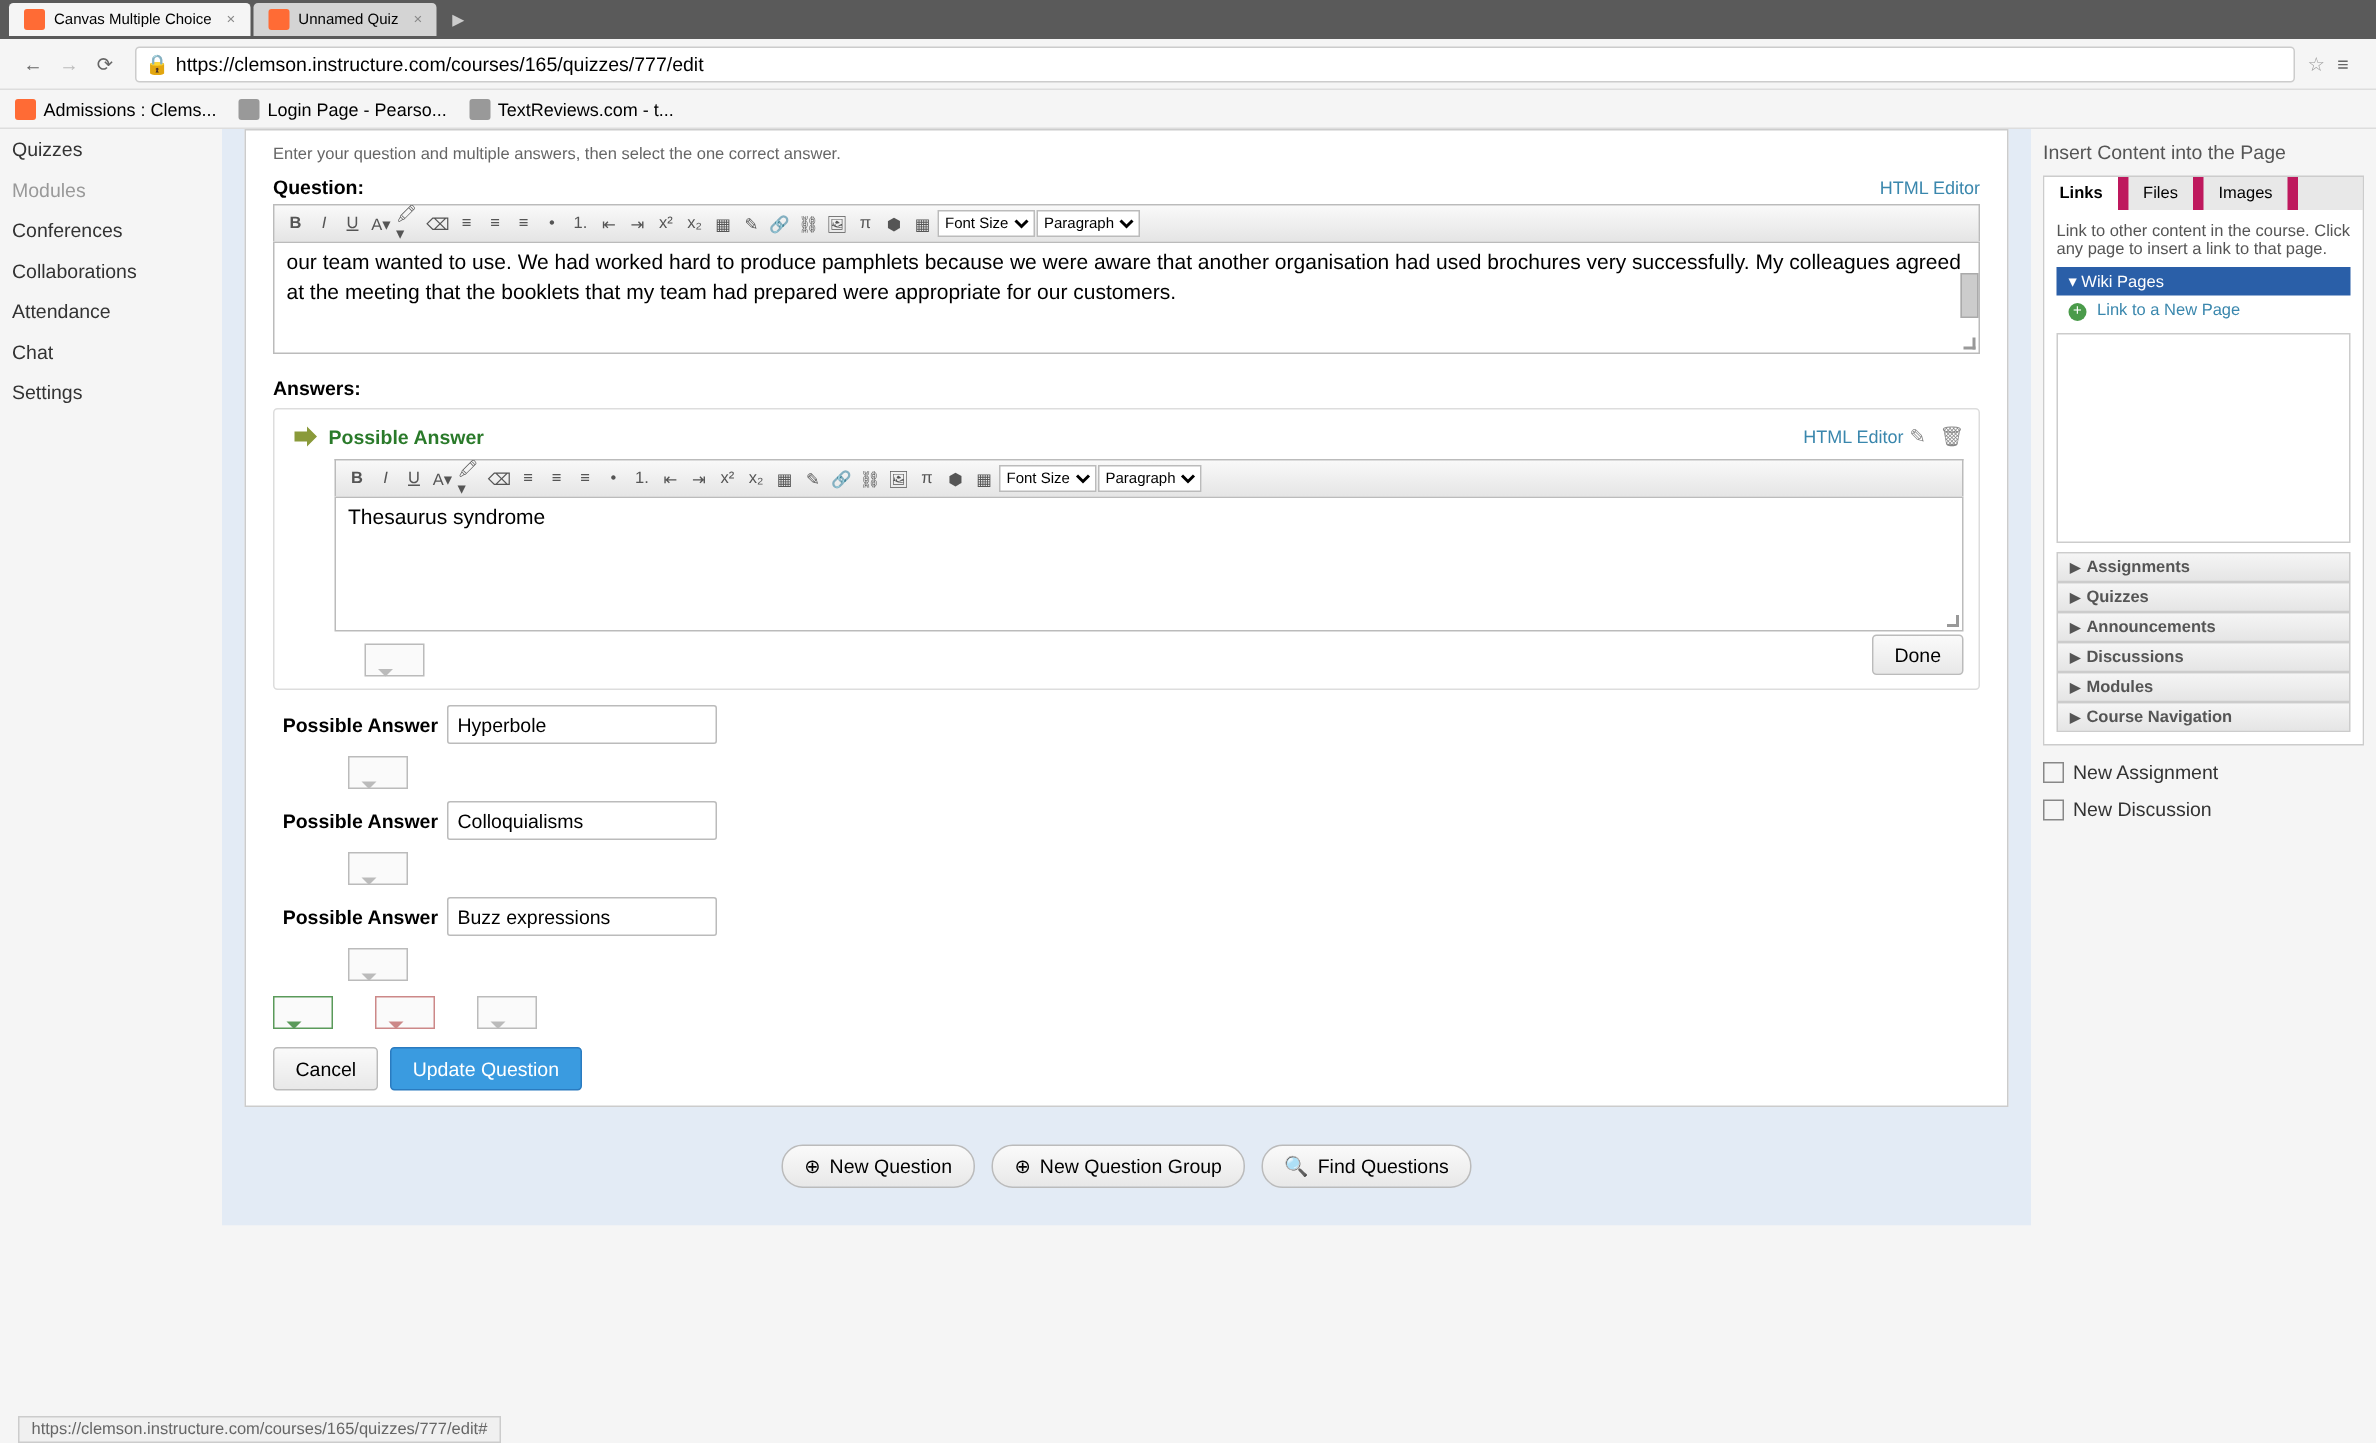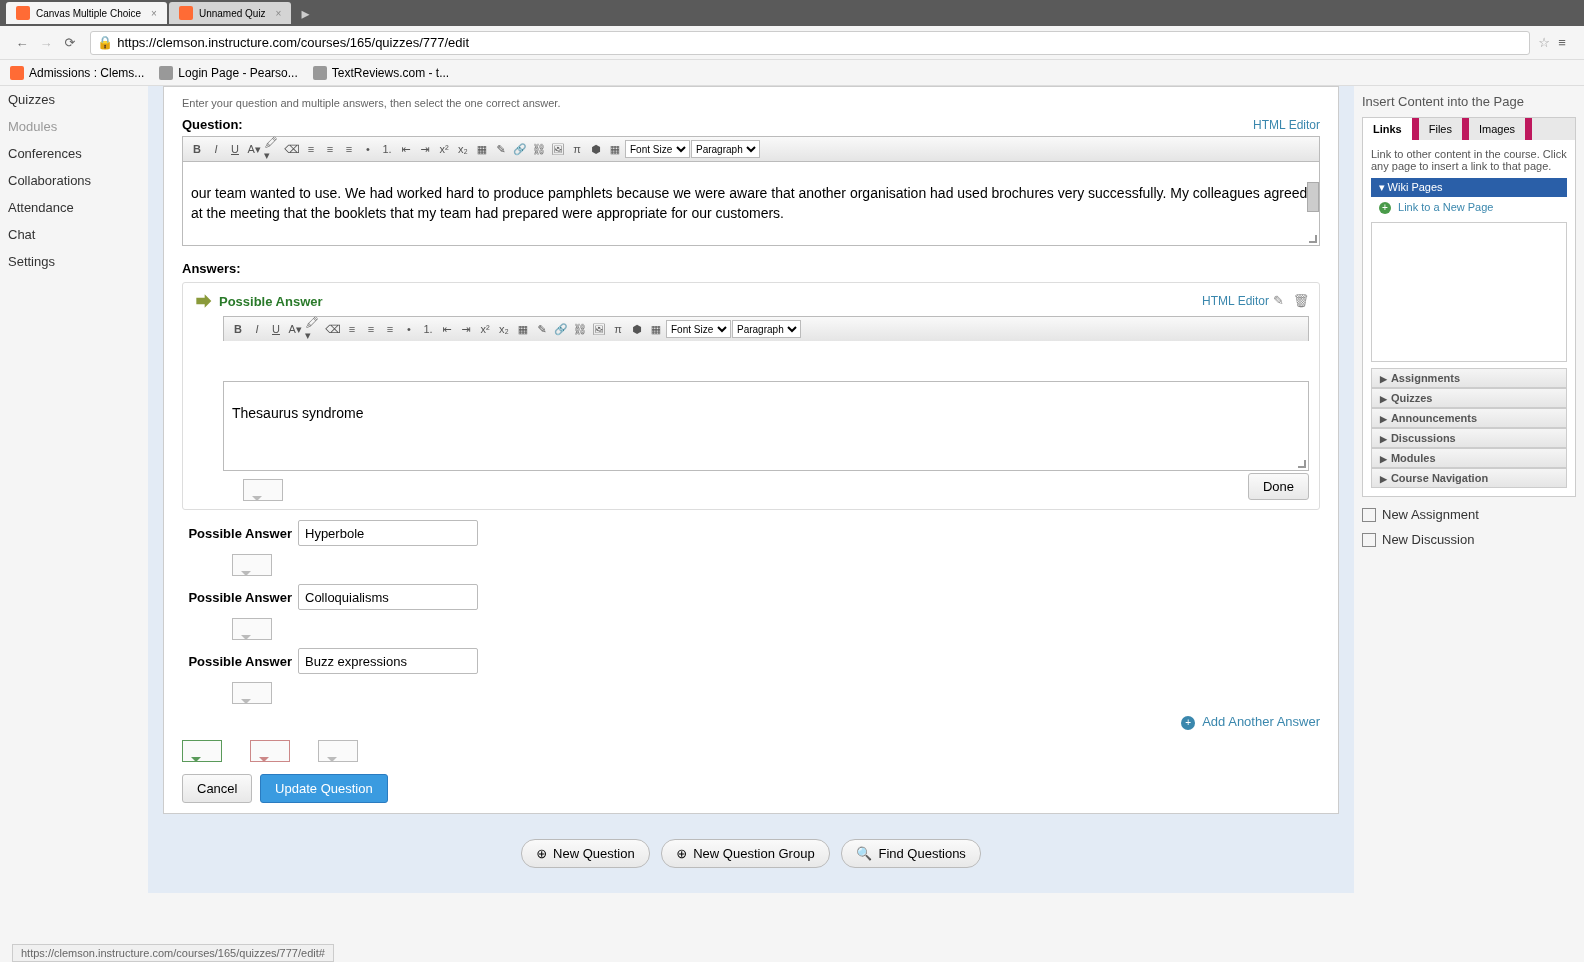--- a/index.html
+++ b/index.html
@@ -32,35 +32,35 @@
 .content-area { flex: 1; background: #e3ebf5; padding: 0; }
 .question-panel { background: #fff; border: 1px solid #ccc; margin: 0 15px; padding: 10px 18px; }
 .hint-text { font-size: 11px; color: #666; margin-bottom: 8px; }
 .label-row { display: flex; justify-content: space-between; align-items: center; margin-bottom: 4px; }
 .label-bold { font-weight: bold; font-size: 13px; }
 .html-editor-link { color: #3a87ad; font-size: 12px; cursor: pointer; }
 
 .rce-toolbar { background: linear-gradient(#f9f9f9, #e5e5e5); border: 1px solid #bbb; border-bottom: none; padding: 3px 5px; display: flex; align-items: center; gap: 1px; }
 .tb-btn { width: 18px; height: 18px; display: flex; align-items: center; justify-content: center; font-size: 11px; cursor: pointer; color: #555; }
 .tb-sel { height: 18px; font-size: 10px; border: 1px solid #bbb; background: #fff; }
-.rce-body { border: 1px solid #bbb; min-height: 75px; padding: 22px 8px; font-size: 14px; line-height: 1.4; background: #fff; position: relative; }
+.rce-body { border: 1px solid #bbb; min-height: 75px; padding: 3px 8px; font-size: 14px; line-height: 1.4; background: #fff; position: relative; }
 .scroll-thumb { position: absolute; right: 0; top: 20px; width: 12px; height: 30px; background: #ccc; border: 1px solid #aaa; }
 .resize-handle { position: absolute; right: 1px; bottom: 1px; width: 12px; height: 12px; }
 .resize-handle::after { content: ""; position: absolute; right: 1px; bottom: 1px; border-right: 2px solid #999; border-bottom: 2px solid #999; width: 6px; height: 6px; }
 
 .answers-section { margin-top: 15px; }
 .answer-block { border: 1px solid #ddd; padding: 8px 10px; margin-bottom: 10px; border-radius: 3px; }
 .answer-header { display: flex; align-items: center; justify-content: space-between; margin-bottom: 5px; }
 .arrow-icon { width: 20px; height: 20px; margin-right: 6px; }
 .possible-label { color: #2a7a2a; font-weight: bold; font-size: 13px; }
 .answer-tools { display: flex; align-items: center; gap: 4px; }
 .tool-icon { width: 16px; height: 16px; cursor: pointer; color: #888; }
 
 .answer-editor { margin: 5px 0 0 30px; }
-.answer-editor .rce-body { min-height: 90px; width: calc(100% - 0px); margin-top: 40px; }
+.answer-editor .rce-body { min-height: 90px; width: calc(100% - 0px); }
 
 .comment-bubble { width: 40px; height: 22px; border: 1px solid #bbb; margin: 8px 0 0 50px; background: #fafafa; position: relative; }
 .comment-bubble::after { content: ""; position: absolute; bottom: -6px; left: 8px; border: 5px solid transparent; border-top-color: #bbb; }
 .comment-bubble.green { border-color: #5a9a5a; }
 .comment-bubble.green::after { border-top-color: #5a9a5a; }
 .comment-bubble.red { border-color: #c88; }
 .comment-bubble.red::after { border-top-color: #c88; }
 
 .done-btn { float: right; padding: 5px 14px; background: linear-gradient(#fafafa, #e8e8e8); border: 1px solid #bbb; border-radius: 3px; cursor: pointer; font-size: 13px; margin-top: -28px; }
 
@@ -278,26 +278,20 @@
           <input class="simple-answer-input" value="Colloquialisms" style="">
         </div>
         <div class="comment-bubble"></div>
 
         <div class="simple-answer">
           <span class="simple-answer-label">Possible Answer</span>
           <input class="simple-answer-input" value="Buzz expressions" style="">
         </div>
         <div class="comment-bubble"></div>
 
-        <div class="add-answer-row">
-          <span class="add-answer-link">
-            <span class="add-plus">+</span>
-            <span>Add Another Answer</span>
-          </span>
-        </div>
 
         <div class="feedback-bubbles">
           <div class="comment-bubble green" style="margin:0"></div>
           <div class="comment-bubble red" style="margin:0"></div>
           <div class="comment-bubble" style="margin:0"></div>
         </div>
 
         <div class="btn-row">
           <button class="btn">Cancel</button>
           <button class="btn primary">Update Question</button>

